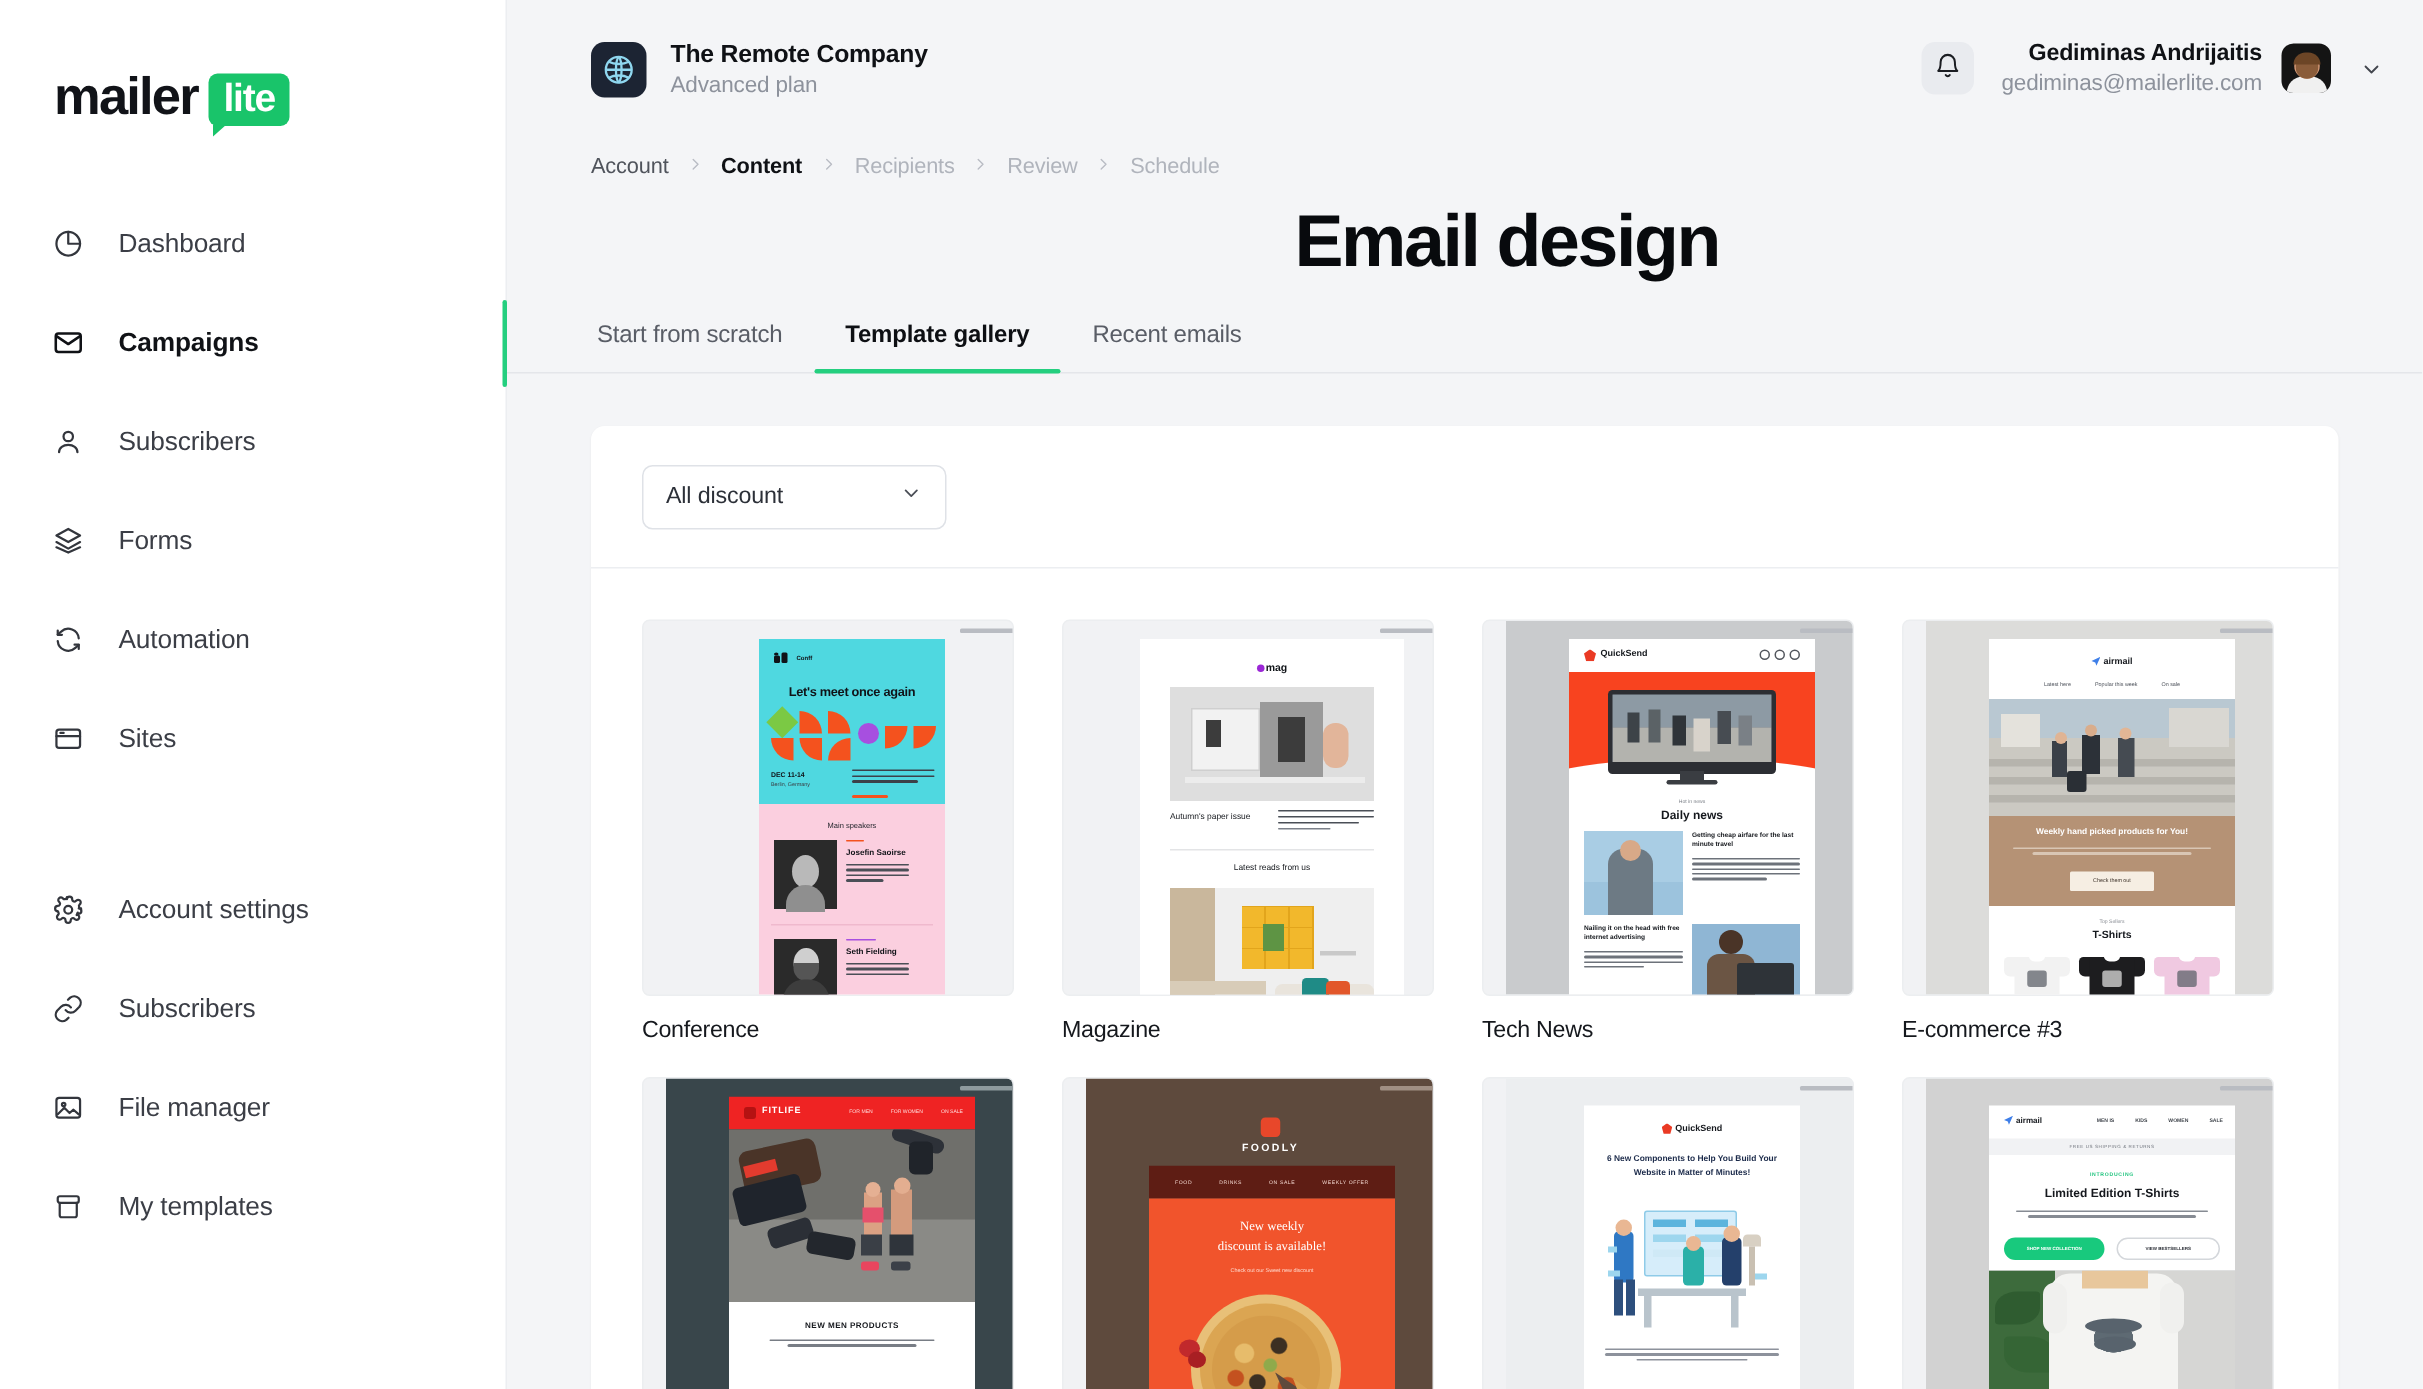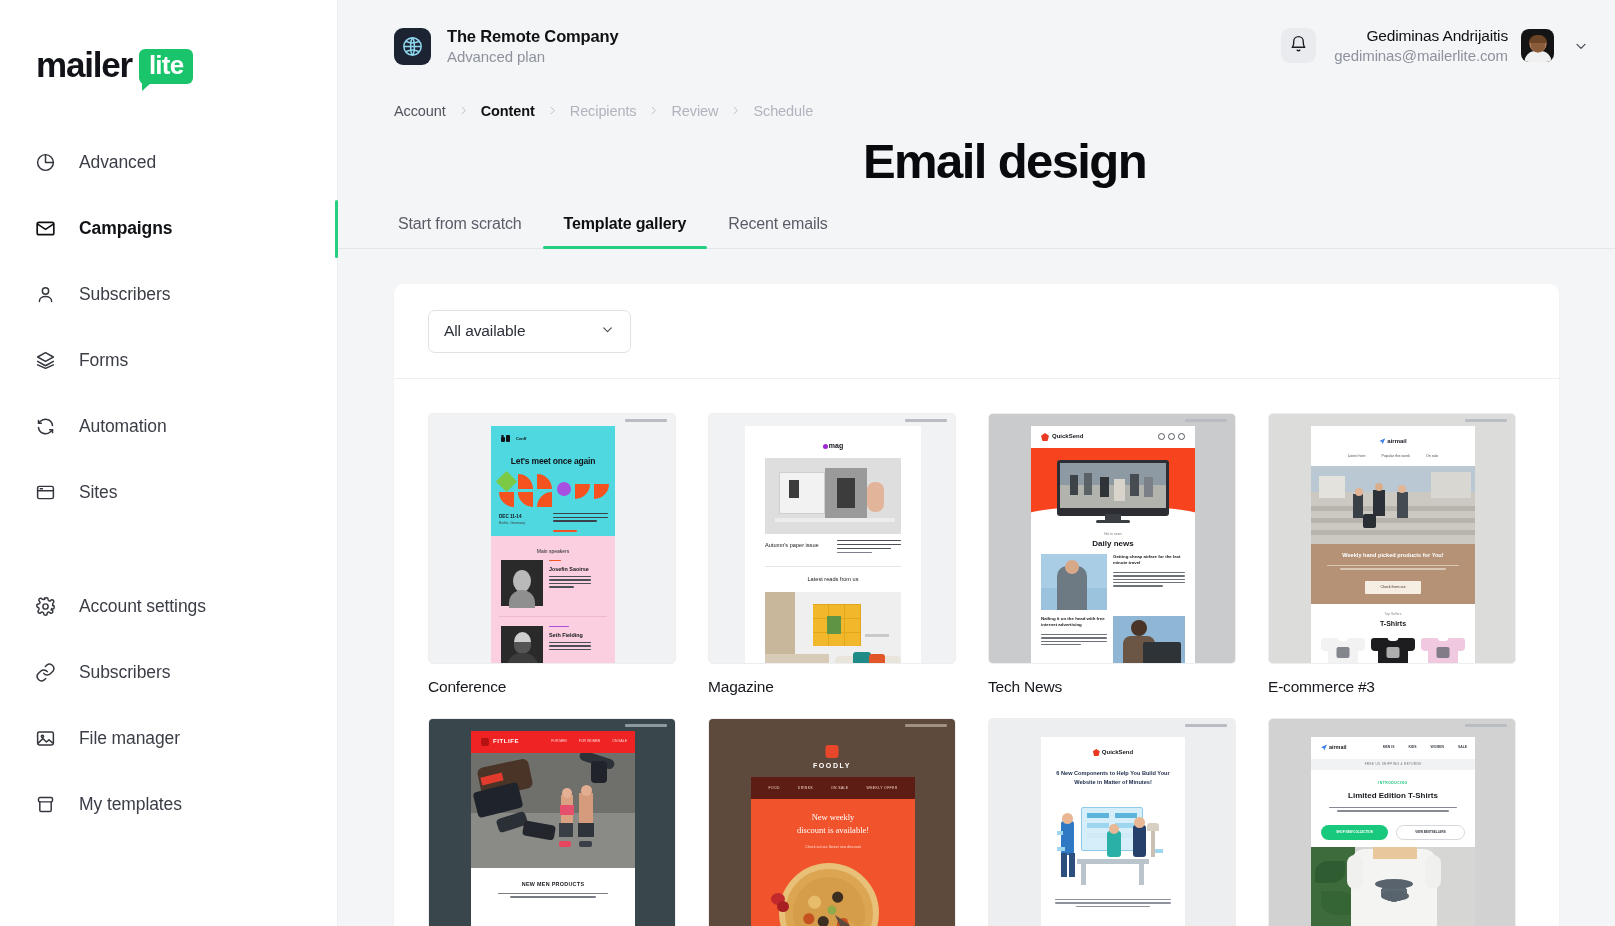--- a/index.html
+++ b/index.html
@@ -73,21 +73,21 @@
 
   .topright { display: flex; align-items: center; gap: 18px; }
   .bell-btn {
     width: 35px; height: 35px; border-radius: 9px; background: #e9ebef;
     display: flex; align-items: center; justify-content: center; cursor: pointer; border: none;
   }
   .bell-btn svg { width: 19px; height: 19px; stroke: #1b1d22; fill: none; stroke-width: 1.7;
                   stroke-linecap: round; stroke-linejoin: round; }
   .user-block { display: flex; align-items: center; gap: 13px; cursor: pointer; }
   .user-text { text-align: right; }
-  .user-name { font-size: 15.5px; font-weight: 400; color: #0f1115; line-height: 1.3; letter-spacing: -0.15px; }
+  .user-name { font-size: 15.5px; font-weight: 700; color: #0f1115; line-height: 1.3; letter-spacing: -0.15px; }
   .user-mail { font-size: 15px; color: #8d929c; line-height: 1.3; letter-spacing: -0.1px; }
   .user-avatar {
     width: 33px; height: 33px; border-radius: 8px; overflow: hidden; flex: none;
     background: #141414; position: relative;
   }
   .ua-face { position:absolute; left:50%; top:44%; transform:translate(-50%,-50%);
              width:17px; height:17px; border-radius:50%; background:#d79b79; }
   .ua-beard { position:absolute; left:50%; top:54%; transform:translate(-50%,-50%);
               width:15px; height:11px; border-radius:0 0 9px 9px; background:#8a5c3a; }
   .ua-hair { position:absolute; left:50%; top:30%; transform:translate(-50%,-50%);
@@ -144,21 +144,21 @@
     column-gap: 32px; row-gap: 22px; padding: 34px 34px 0 34px;
   }
   .card { cursor: pointer; }
   .thumb {
     width: 248px; height: 251px; border-radius: 5px; overflow: hidden;
     position: relative; background: #f1f2f4; border: 1px solid #eceef0;
   }
   .card-name { font-size: 15.5px; color: #15181d; margin-top: 14px; letter-spacing: -0.2px; }
 
   
-  .mini { position: absolute; left: 0; top: 0; width: 100%; height: 100%; padding-left: 47px; }
+  .mini { position: absolute; left: 15px; top: 0; width: 100%; height: 100%; padding-left: 47px; }
   .vib { position:absolute; right:8px; top:5px; width:42px; height:3px;
          background:#b9bcc2; border-radius:1px; }
   .sheet { position: absolute; overflow: hidden; }
 
   
   .cf-sheet { left:62px; top:12px; width:124px; height:240px; background:#ffffff; }
   .cf-hero { position:absolute; left:0; top:0; width:100%; height:110px; background:#4fd8e0; }
   .cf-logo { position:absolute; left:10px; top:9px; width:12px; height:7px; }
   .cf-logo span { position:absolute; background:#101318; border-radius:1px; }
   .cf-brand { position:absolute; left:25px; top:10px; font-size:4px; color:#101318; font-weight:700; }
@@ -328,21 +328,21 @@
     </div>
 
     <nav class="nav">
       <div class="nav-item">
         <span class="ico">
           <svg viewBox="0 0 24 24">
               <circle cx="12" cy="12" r="9"></circle>
               <path d="M12 3v9h9"></path>
             </svg>
         </span>
-        <span class="nav-label">Advanced</span>
+        <span class="nav-label">Dashboard</span>
       </div>
 
       <div class="nav-item active">
         <span class="rail"></span>
         <span class="ico">
           <svg viewBox="0 0 24 24">
               <rect x="2.5" y="5" width="19" height="14" rx="2"></rect>
               <path d="M3 7l9 6 9-6"></path>
             </svg>
         </span>
@@ -512,21 +512,21 @@
 
     <div class="tabs">
       <div class="tab">Start from scratch</div>
       <div class="tab active">Template gallery</div>
       <div class="tab">Recent emails</div>
     </div>
 
     <div class="panel">
       <div class="panel-filters">
         <div class="select-box">
-          <span class="select-label">All available</span>
+          <span class="select-label">All discount</span>
           <span><svg viewBox="0 0 24 24">
                 <path d="M6 9.5l6 6 6-6"></path>
               </svg></span>
         </div>
       </div>
 
       <div class="grid">
 
         <div class="card">
           <div class="thumb">

